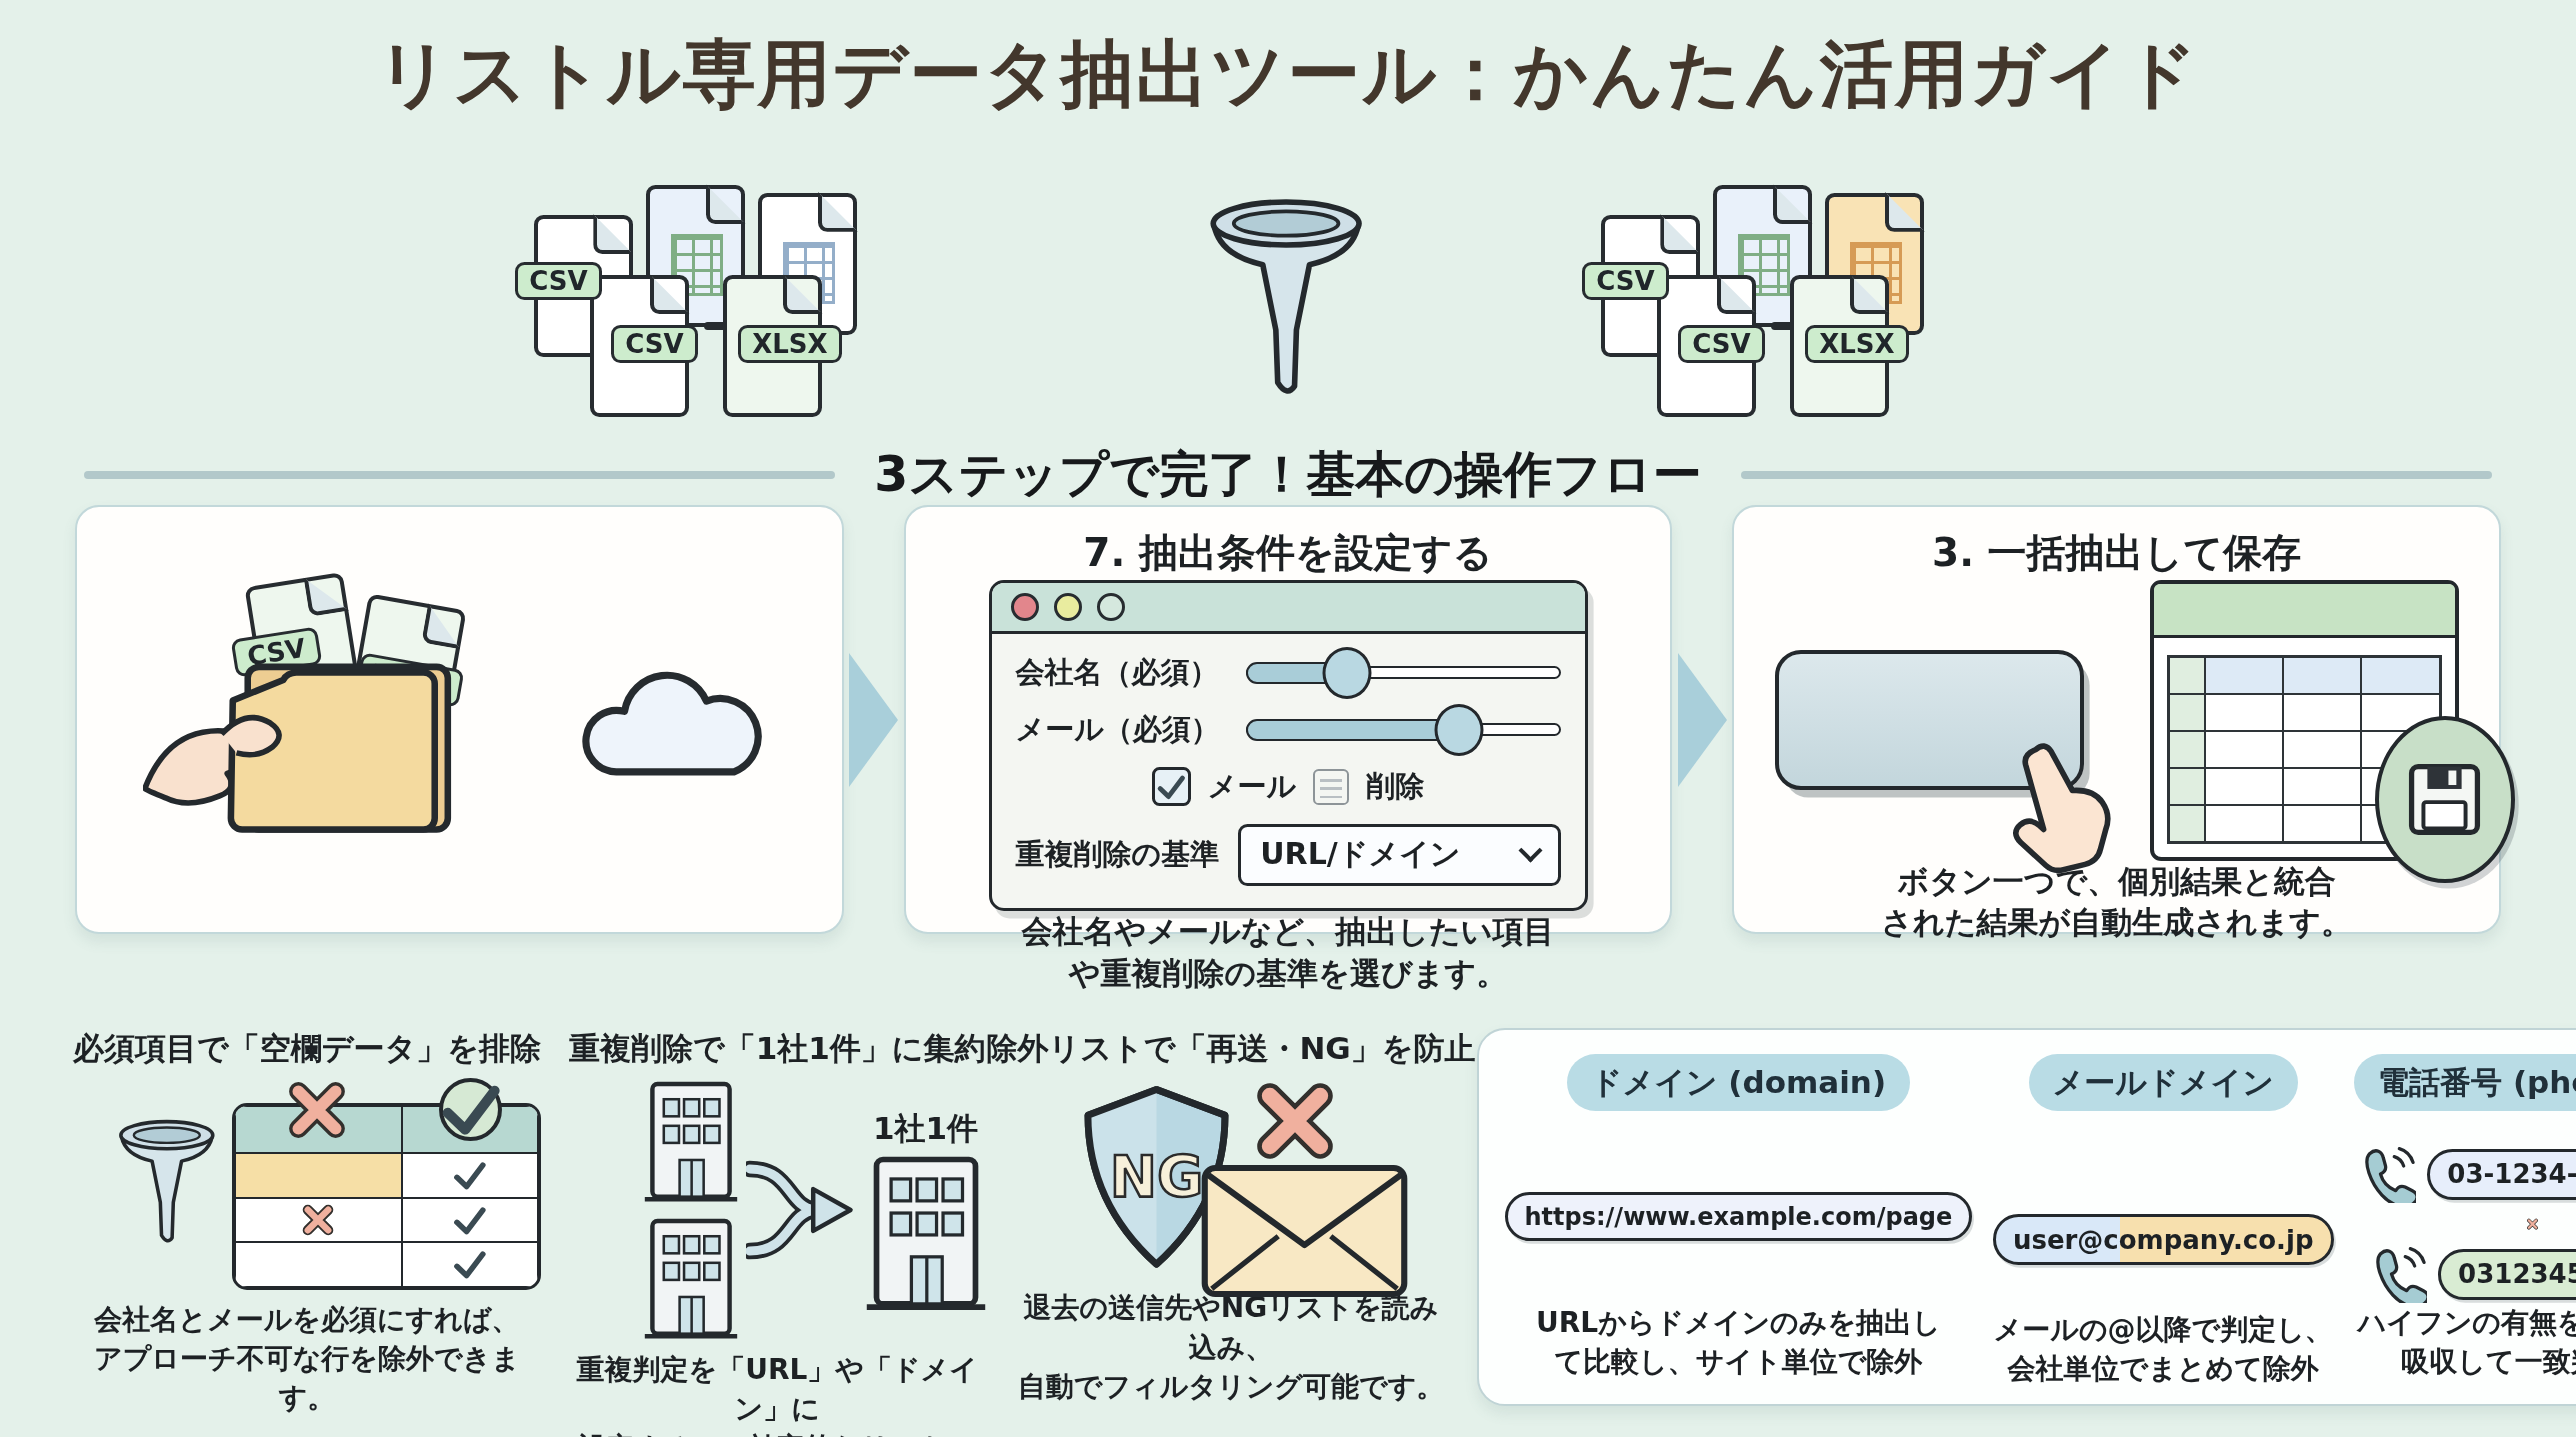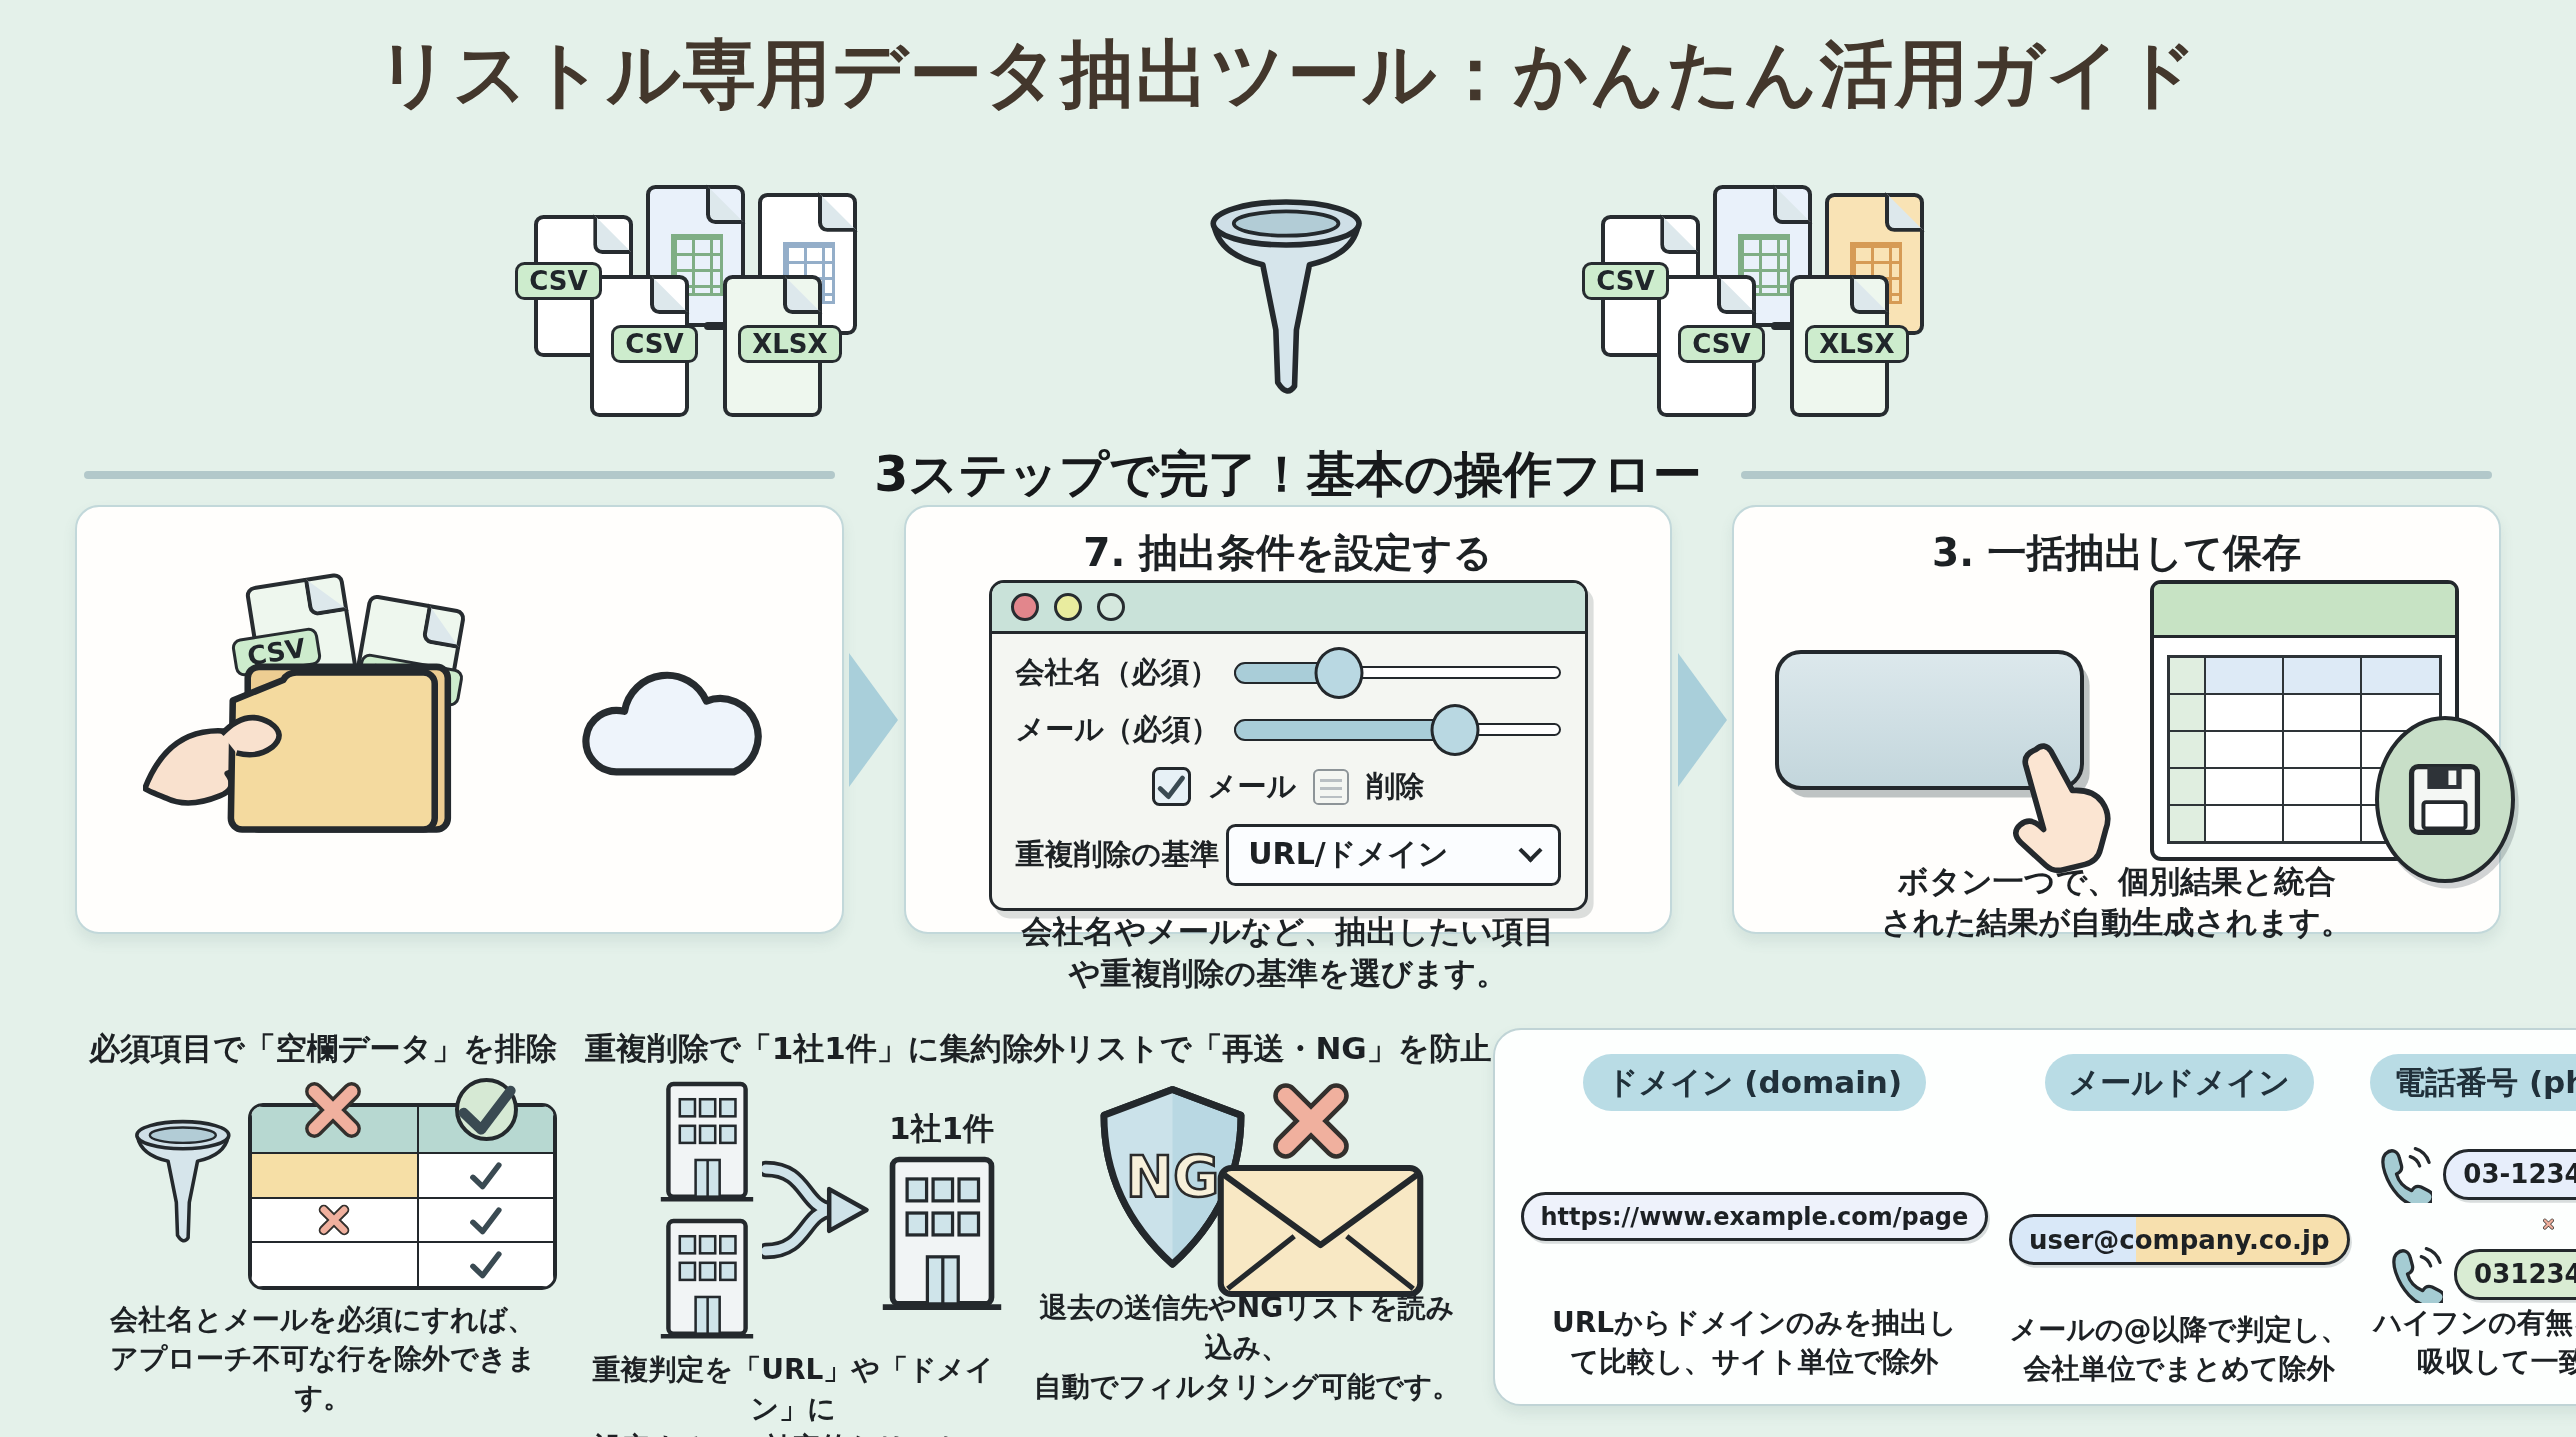--- a/index.html
+++ b/index.html
@@ -48,21 +48,21 @@
     border-left:49px solid #a9cfda;}
   .illus{flex:1;display:flex;align-items:center;justify-content:center;gap:43px;position:relative;}
 
   
   .win{width:599px;background:#f4f6f2;border:3.7px solid #23282c;border-radius:15px;
     box-shadow:5.6px 7.5px 0 rgba(60,80,80,.18);overflow:hidden;}
   .win-bar{height:51px;background:#c9e2d9;border-bottom:3.7px solid #23282c;display:flex;align-items:center;gap:15px;padding:0 19px;}
   .tl{width:28px;height:28px;border-radius:50%;border:3.7px solid #272c30;}
   .tl.red{background:#e2868c;}.tl.yellow{background:#e9ec9f;}.tl.green{background:#d5e8de;}
   .win-body{padding:19px 24px 22.5px;display:flex;flex-direction:column;gap:17px;}
-  .wrow{display:flex;align-items:center;gap:7px;}
+  .wrow{display:flex;align-items:center;gap:19px;}
   .wlabel{font-size:29px;font-weight:800;white-space:nowrap;}
   .slider{position:relative;flex:1;height:13px;background:#ffffff;border:2.8px solid #23282c;border-radius:9.4px;}
   .sfill{position:absolute;left:-1.9px;top:-6.6px;height:22.5px;background:#a9cdd8;border:2.8px solid #23282c;border-radius:13px;}
   .sknob{position:absolute;top:50%;transform:translate(-50%,-50%);width:49px;height:52px;background:#b9d8e2;
     border:3.7px solid #23282c;border-radius:50%;}
   .checks{display:flex;align-items:center;justify-content:center;gap:17px;}
   .cbox{width:39px;height:39px;background:#e7f1f6;border:3.7px solid #23282c;border-radius:7.5px;
     display:flex;align-items:center;justify-content:center;}
   .cbox svg{width:32px;height:32px;}
   .dbox{width:36px;height:36px;border:2.8px solid #8d9498;border-radius:5.6px;background:
@@ -84,21 +84,21 @@
   .sheet-grid div{border:1.9px solid #2e3438;}
   .sheet-grid .col0{background:#e0eee0;}
   .sheet-grid .hdr{background:#ddeaf6;}
   .floppy-badge{position:absolute;right:-60px;bottom:-26px;width:140px;height:167px;border-radius:50%;
     background:#c8dfc8;border:4.7px solid #23282c;display:flex;align-items:center;justify-content:center;
     box-shadow:3.7px 5.6px 0 rgba(70,85,90,.25);}
 
   
   .bottom{position:absolute;top:1028px;left:73px;right:49px;height:378px;display:flex;gap:28px;}
   .tip{display:flex;flex-direction:column;align-items:center;}
-  .tip1{width:473px;margin-left:16px;}.tip2{width:473px;}.tip3{width:435px;}
+  .tip1{width:473px;}.tip2{width:473px;}.tip3{width:435px;}
   .tip-title{font-size:31px;font-weight:800;white-space:nowrap;}
   .tip-caption{font-size:28px;font-weight:700;text-align:center;line-height:1.4;margin-top:auto;}
   .tip-illus{flex:1;display:flex;align-items:center;justify-content:flex-end;gap:8px;width:100%;padding:9.4px 0;}
 
   
   .xtable{position:relative;width:309px;height:187px;border:3.7px solid #23282c;border-radius:15px;background:#fff;
     display:grid;grid-template-columns:55% 45%;grid-template-rows:26% 24.6% 24.6% 24.8%;overflow:hidden;}
   .xtable div{border:1.9px solid #23282c;}
   .xtable .th{background:#b7d8d1;}
   .xtable .warn{background:#f6dfa6;}

